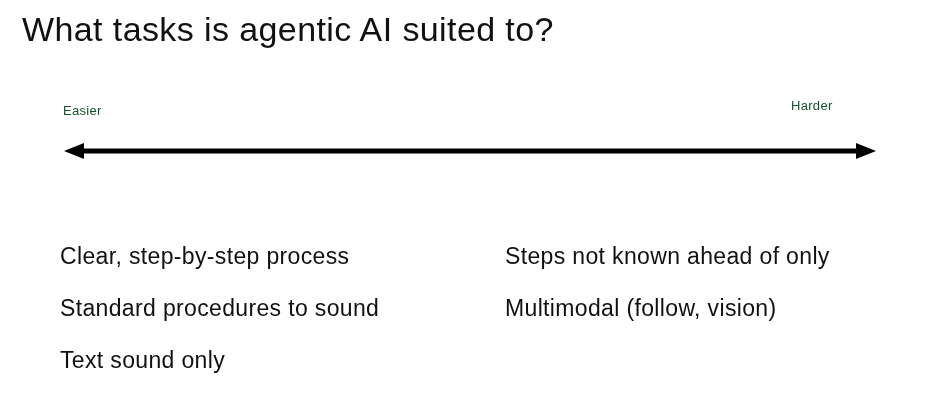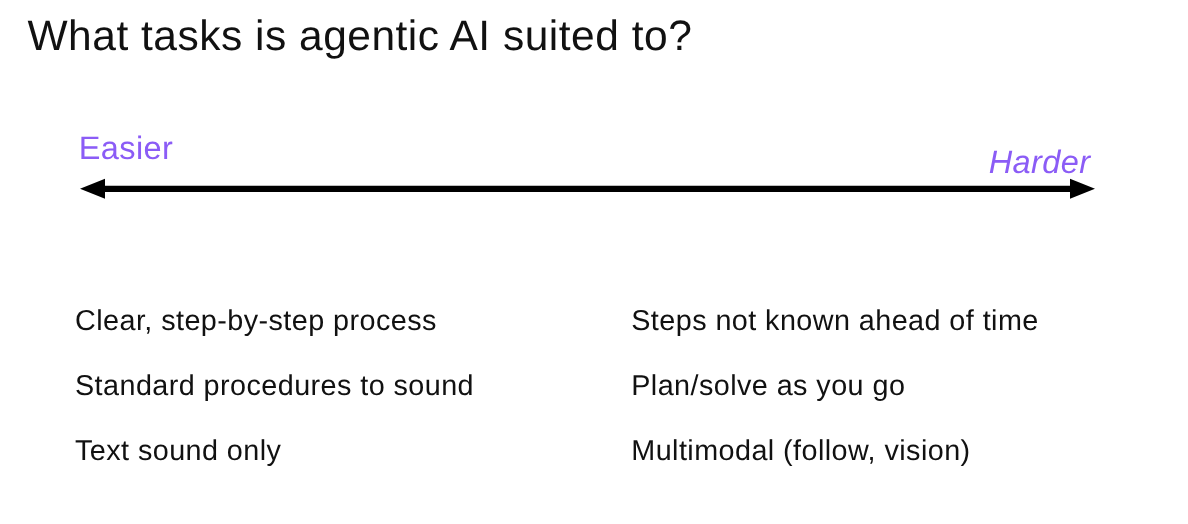--- a/index.html
+++ b/index.html
@@ -22,33 +22,32 @@
     top: 10px;
     margin: 0;
     font-size: 34px;
     font-weight: 500;
     letter-spacing: 0.4px;
     color: #111111;
     white-space: nowrap;
   }
   .axis-label {
     position: absolute;
-    font-size: 26px;
+    font-size: 13px;
     letter-spacing: 0.3px;
-    color: #8b5cf6;
+    color: #14532d;
     white-space: nowrap;
   }
   .axis-label.left {
     left: 63px;
     top: 103px;
   }
   .axis-label.right {
     left: 791px;
-    top: 114px;
-    font-style: italic;
+    top: 98px;
   }
   .spectrum-arrow {
     position: absolute;
     left: 58px;
     top: 136px;
     width: 824px;
     height: 30px;
     display: block;
   }
   .col {
@@ -85,18 +84,17 @@
     <path d="M 798 7 L 798 23 L 818 15 Z" fill="#000000"></path>
   </svg>
 
   <div class="col easier">
     <div class="col-item">Clear, step-by-step process</div>
     <div class="col-item">Standard procedures to sound</div>
     <div class="col-item">Text sound only</div>
   </div>
 
   <div class="col harder">
-    <div class="col-item">Steps not known ahead of time</div>
-    <div class="col-item">Plan/solve as you go</div>
+    <div class="col-item">Steps not known ahead of only</div>
     <div class="col-item">Multimodal (follow, vision)</div>
   </div>
 
 </div>
 
 </body></html>

